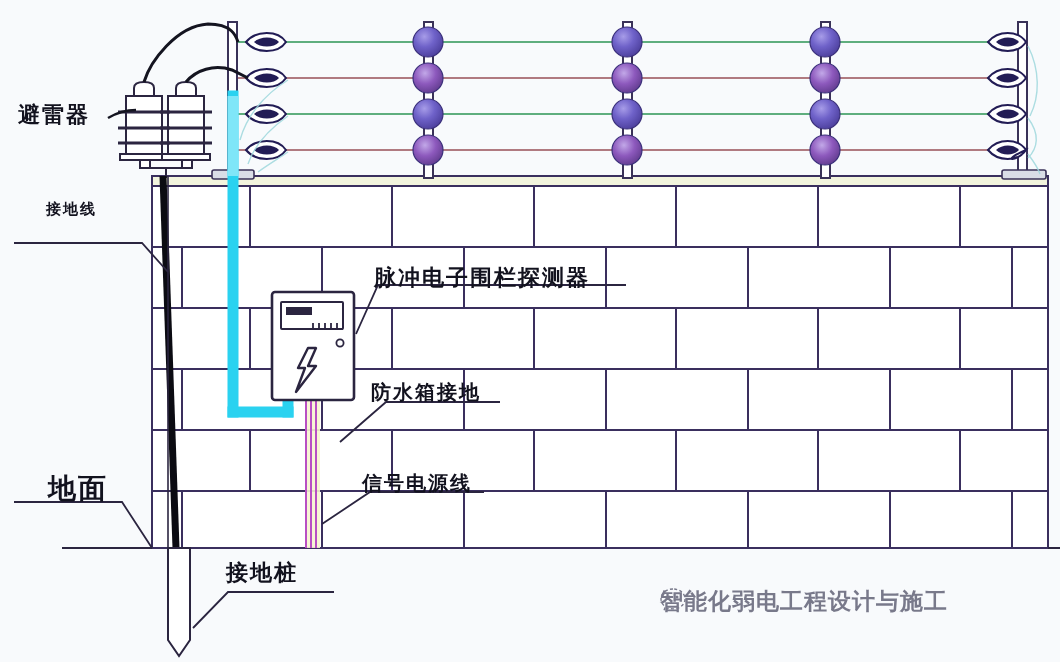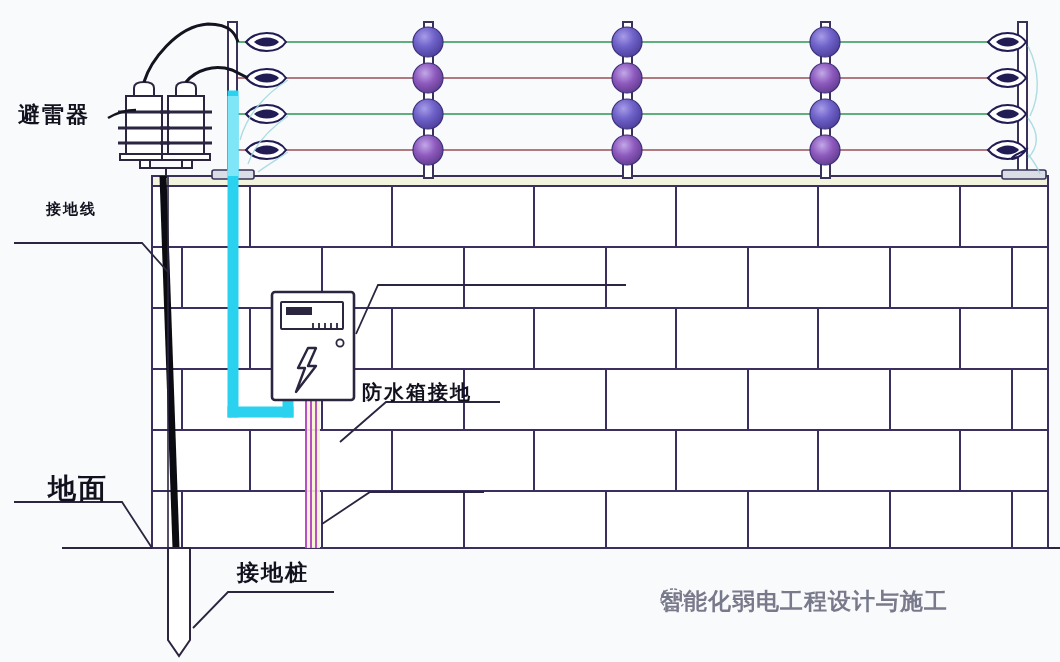--- a/index.html
+++ b/index.html
@@ -15,24 +15,24 @@
     position:absolute;
     font-family:"DejaVu Sans","Liberation Sans",sans-serif;
     font-weight:700;
     color:#12121e;
     white-space:nowrap;
     letter-spacing:2px;
   }
   #lbl-arrester{left:18px;top:100px;font-size:22px;}
   #lbl-ground-wire{left:46px;top:200px;font-size:15px;}
   #lbl-detector{left:374px;top:263px;font-size:22px;}
-  #lbl-boxground{left:362px;top:379px;font-size:20px;}
+  #lbl-boxground{left:371px;top:379px;font-size:20px;}
   #lbl-signal{left:362px;top:470px;font-size:20px;}
   #lbl-groundlevel{left:48px;top:470px;font-size:28px;}
-  #lbl-groundrod{left:226px;top:558px;font-size:22px;margin-left:11px;}
+  #lbl-groundrod{left:226px;top:558px;font-size:22px;}
   #watermark{
     position:absolute;left:660px;top:586px;
     display:flex;align-items:flex-start;gap:10px;
     opacity:.62;
   }
   #watermark .wm-text{
     font-family:"DejaVu Sans","Liberation Sans",sans-serif;
     font-size:23px;font-weight:700;color:#2b2b46;letter-spacing:1px;
   }
 </style>
@@ -336,23 +336,25 @@
 
       <path d="M334 592 L228 592 L193 628"></path>
     </g>
 
   </svg>
 
   <div class="lbl" id="lbl-arrester">避雷器</div>
 
   <div class="lbl" id="lbl-ground-wire">接地线</div>
 
+  <div class="lbl" id="lbl-detector">脉冲电子围栏探测器</div>
 
   <div class="lbl" id="lbl-boxground">防水箱接地</div>
 
+  <div class="lbl" id="lbl-signal">信号电源线</div>
 
   <div class="lbl" id="lbl-groundlevel">地面</div>
 
   <div class="lbl" id="lbl-groundrod">接地桩</div>
 
   <div id="watermark">
     <svg width="34" height="30" viewBox="0 0 34 30">
       <path d="M13 3 C6 3 1 7.5 1 13 C1 16 2.6 18.7 5.2 20.5 L4 24.5 L8.5 22.3
                C9.9 22.7 11.4 22.9 13 22.9 C20 22.9 25 18.4 25 13 C25 7.5 20 3 13 3 Z" fill="none" stroke="#2b2b46" stroke-width="1.4" stroke-dasharray="3 2.4"></path>
       <circle cx="9" cy="11" r="1.5" fill="#2b2b46"></circle>

